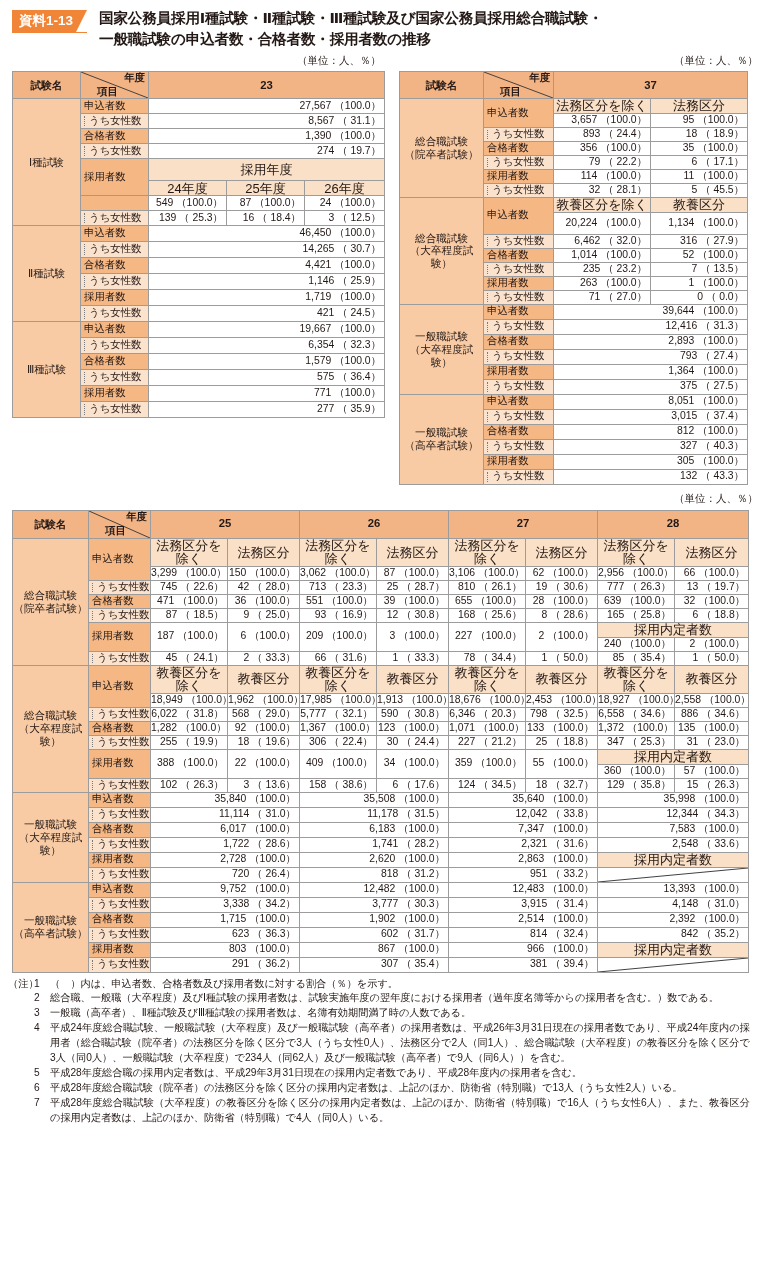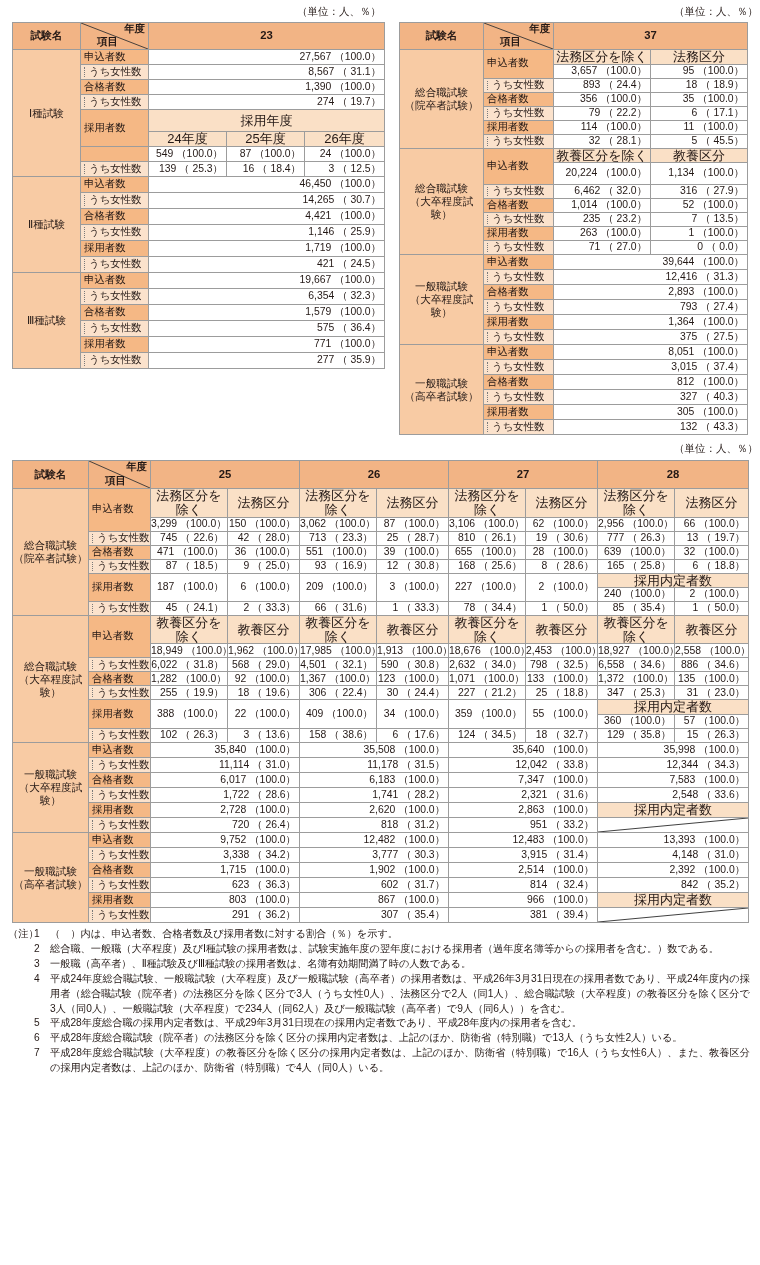--- a/index.html
+++ b/index.html
@@ -74,20 +74,27 @@
   .note-line{display:flex;align-items:flex-start;}
   .note-head{flex:0 0 auto;width:26px;}
   .note-num{flex:0 0 auto;width:16px;text-align:left;}
   .note-body{flex:1 1 auto;text-align:justify;}
 </style>
 </head>
 <body>
 
 <div class="page">
 
+  <div class="titlebar">
+    <div class="badge">資料1-13</div>
+    <div class="title-text">
+      <div>国家公務員採用Ⅰ種試験・Ⅱ種試験・Ⅲ種試験及び国家公務員採用総合職試験・</div>
+      <div>一般職試験の申込者数・合格者数・採用者数の推移</div>
+    </div>
+  </div>
 
   <div class="units-row">
     <div class="unit" style="left:297px;">（単位：人、％）</div>
     <div class="unit" style="left:674px;">（単位：人、％）</div>
   </div>
 
   <div class="two-up">
 
     <table style="width:372px;">
       <colgroup>
@@ -516,23 +523,23 @@
           <td class="val">1,913 （100.0）</td>
           <td class="val">18,676 （100.0）</td>
           <td class="val">2,453 （100.0）</td>
           <td class="val">18,927 （100.0）</td>
           <td class="val">2,558 （100.0）</td>
         </tr>
         <tr>
           <td class="it2" style="height:14px;">うち女性数</td>
           <td class="val dot">6,022 （ 31.8）</td>
           <td class="val dot">568 （ 29.0）</td>
-          <td class="val dot">4,501 （ 32.1）</td>
+          <td class="val dot">5,777 （ 32.1）</td>
           <td class="val dot">590 （ 30.8）</td>
-          <td class="val dot">2,632 （ 34.0）</td>
+          <td class="val dot">6,346 （ 20.3）</td>
           <td class="val dot">798 （ 32.5）</td>
           <td class="val dot">6,558 （ 34.6）</td>
           <td class="val dot">886 （ 34.6）</td>
         </tr>
         <tr>
           <td class="it" style="height:14px;">合格者数</td>
           <td class="val">1,282 （100.0）</td>
           <td class="val">92 （100.0）</td>
           <td class="val">1,367 （100.0）</td>
           <td class="val">123 （100.0）</td>

